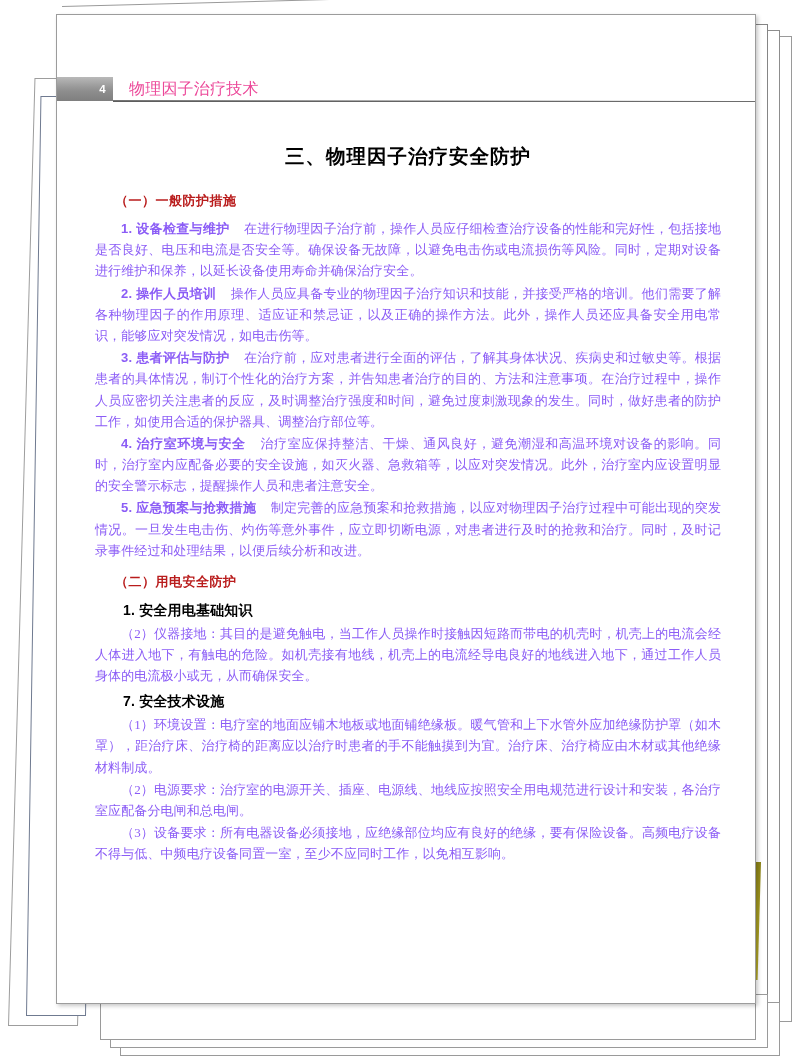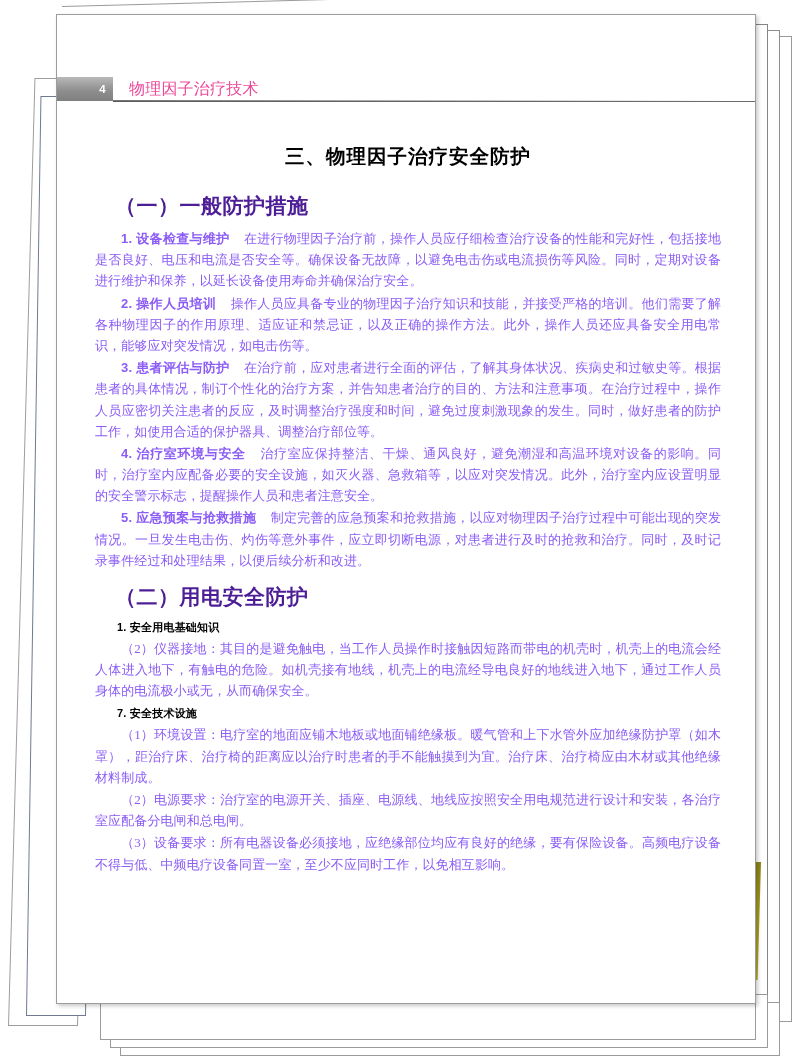--- a/index.html
+++ b/index.html
@@ -149,23 +149,23 @@
     font-size: 19.5px;
     letter-spacing: 1px;
     color: #000;
   }
 
   h2.sec {
     margin: 12px 0 8px 0;
     padding-left: 20px;
     font-family: "Liberation Sans", "DejaVu Sans", sans-serif;
     font-weight: 700;
-    font-size: 21px;
+    font-size: 13px;
     letter-spacing: 0.5px;
-    color: #4c1d95;
+    color: #b91c1c;
   }
 
   p.para {
     margin: 0 0 1px 0;
     font-size: 13px;
     line-height: 1.63;
     text-align: justify;
     text-justify: inter-ideograph;
     text-indent: 2em;
     color: #8b5cf6;
@@ -177,21 +177,21 @@
     font-weight: 700;
     letter-spacing: 0.2px;
   }
   .run-gap { display: inline-block; width: 1.1em; }
 
   h3.subhead {
     margin: 4px 0 1px 0;
     text-indent: 2em;
     font-family: "Liberation Sans", "DejaVu Sans", sans-serif;
     font-weight: 700;
-    font-size: 11px;
+    font-size: 14px;
     line-height: 1.63;
     color: #000;
     letter-spacing: 0.2px;
   }
 </style>
 </head>
 <body>
 
 <div id="stage">
 

